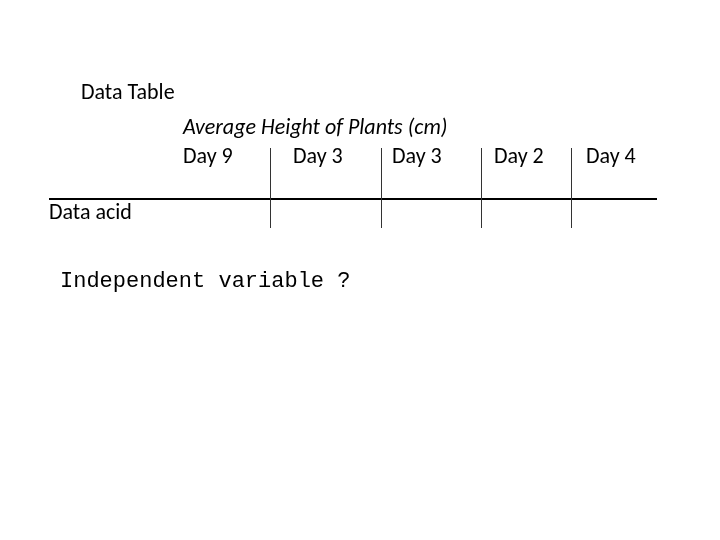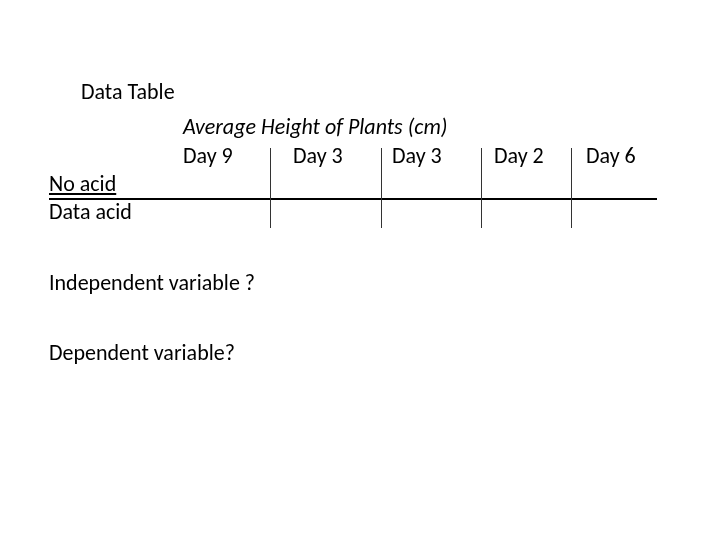--- a/index.html
+++ b/index.html
@@ -16,21 +16,21 @@
     position: relative;
     width: 720px;
     height: 540px;
   }
   .abs { position: absolute; }
   .title { left: 49px; top: 78px; margin-left: 32px; }
   .tbl-title { left: 183px; top: 113px; font-style: italic; }
   .row-hdr1 { left: 49px; top: 170px; text-decoration: underline; }
   .row-hdr2 { left: 49px; top: 198px; }
   .col-hdr { top: 142px; }
-  .q1 { left: 49px; top: 269px; }
+  .q1 { left: 60px; top: 269px; font-family: Liberation Mono, monospace; }
   .q2 { left: 49px; top: 339px; }
 
   
   .hrule {
     position: absolute;
     left: 49px;
     top: 198px;
     width: 608px;
     height: 0;
     border-top: 2px solid #000;
@@ -48,28 +48,26 @@
 <div class="page">
 
   <div class="abs title">Data Table</div>
 
   <div class="abs tbl-title">Average Height of Plants (cm)</div>
 
   <div class="abs col-hdr" style="left:183px;">Day 9</div>
   <div class="abs col-hdr" style="left:293px;">Day 3</div>
   <div class="abs col-hdr" style="left:392px;">Day 3</div>
   <div class="abs col-hdr" style="left:494px;">Day 2</div>
-  <div class="abs col-hdr" style="left:586px;">Day 6</div>
+  <div class="abs col-hdr" style="left:586px;">Day 4</div>
 
-  <div class="abs row-hdr1">No acid</div>
   <div class="abs row-hdr2">Data acid</div>
 
   <div class="hrule"></div>
 
   <div class="vline" style="left:270px; top:148px; height:80px;"></div>
   <div class="vline" style="left:381px; top:148px; height:80px;"></div>
   <div class="vline" style="left:481px; top:148px; height:80px;"></div>
   <div class="vline" style="left:571px; top:148px; height:80px;"></div>
 
   <div class="abs q1">Independent variable ?</div>
-  <div class="abs q2">Dependent variable?</div>
 
 </div>
 
 </body></html>

